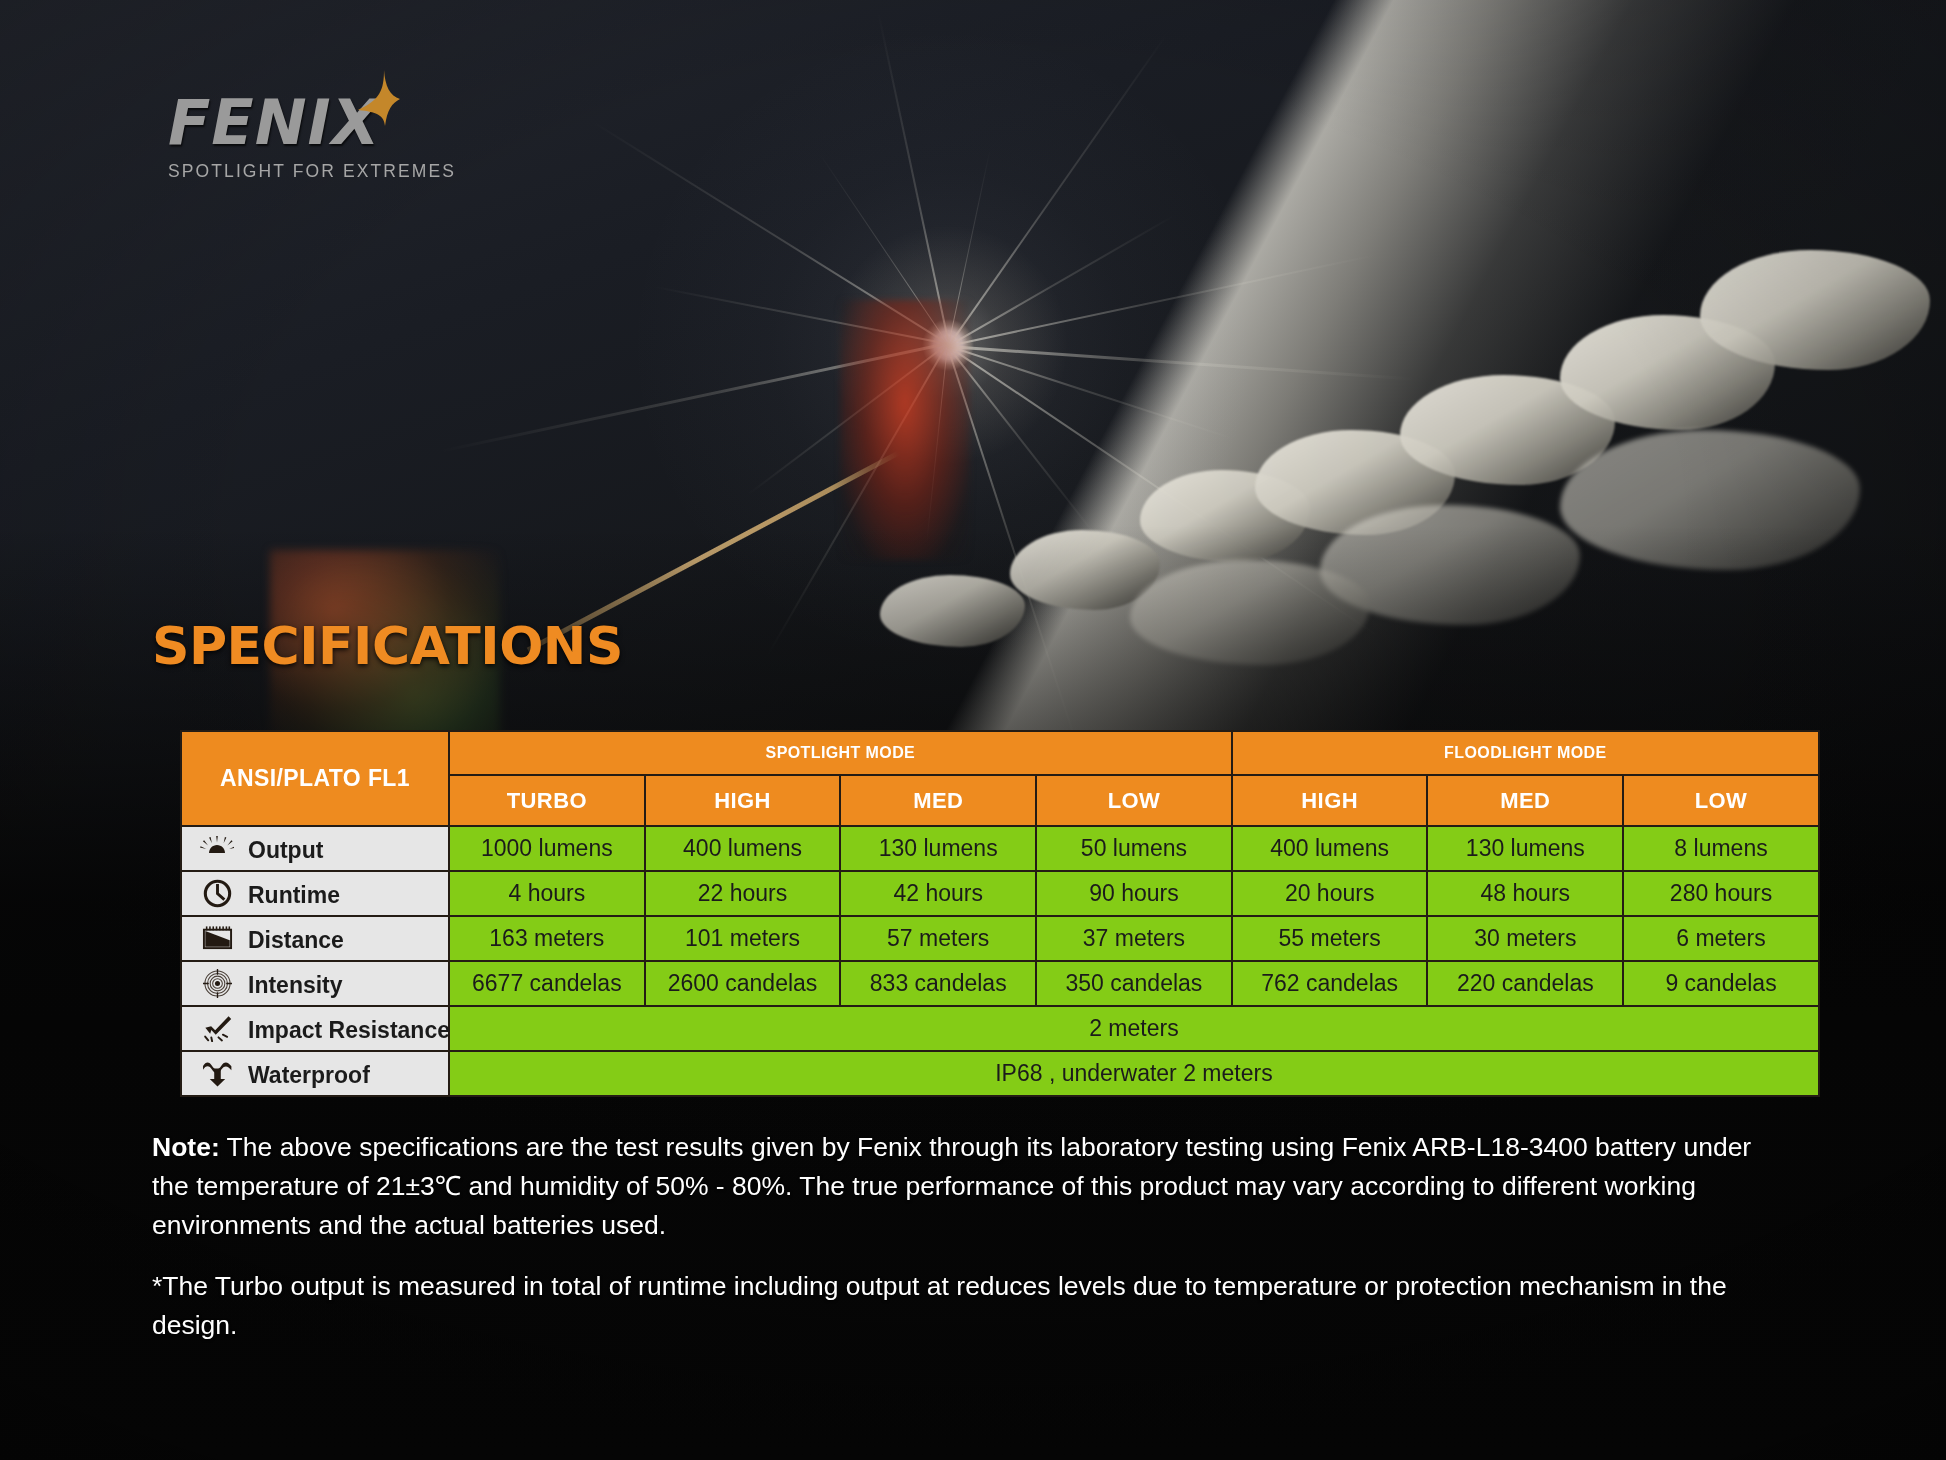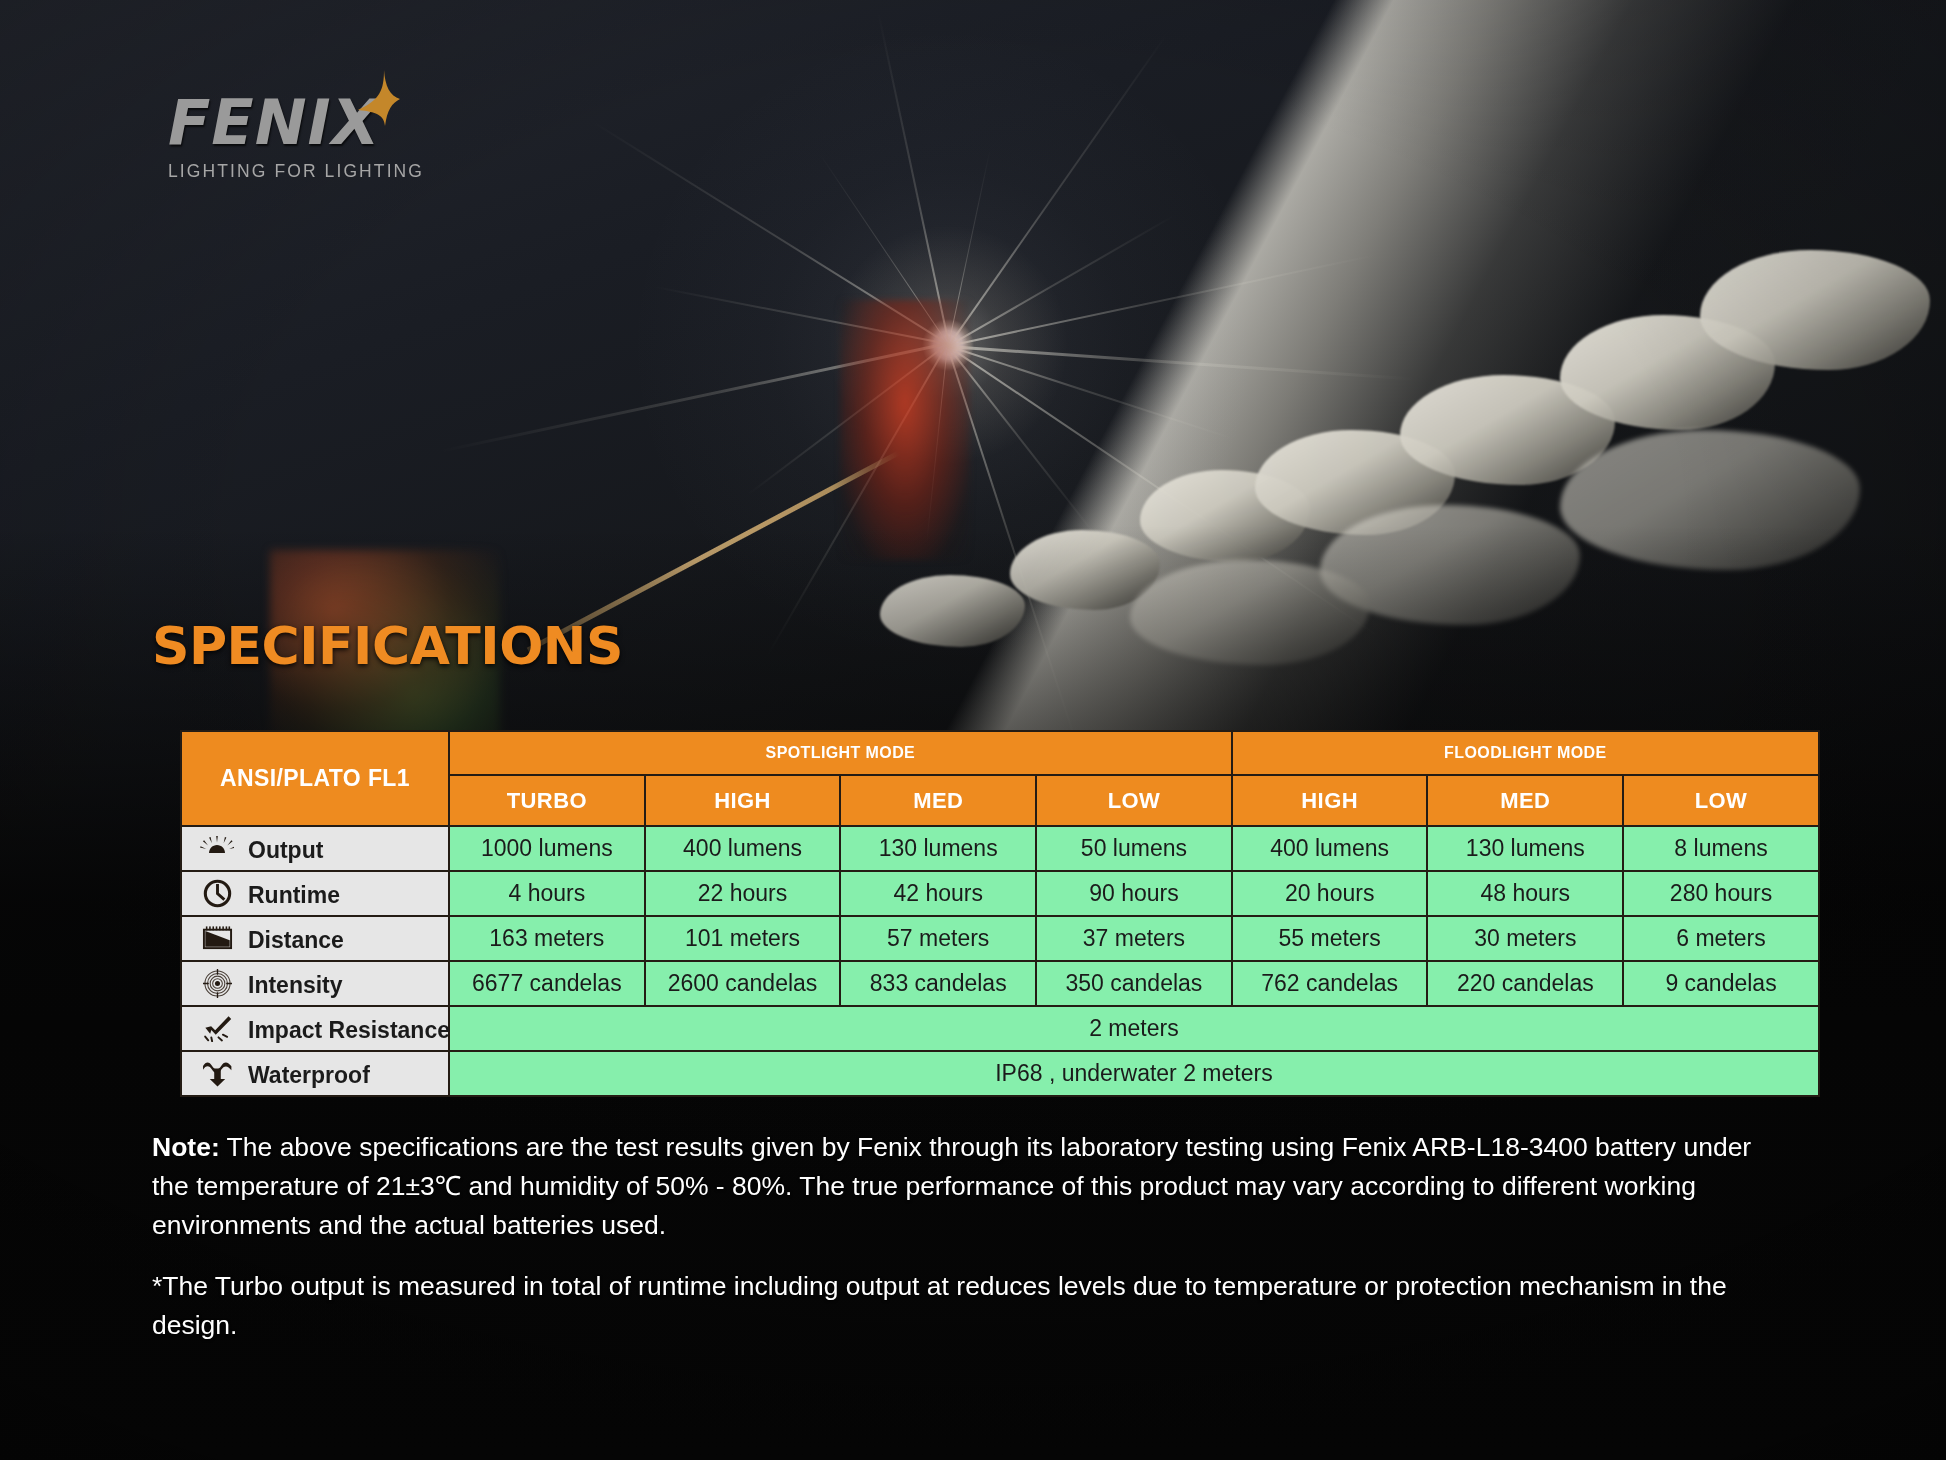--- a/index.html
+++ b/index.html
@@ -166,21 +166,21 @@
     font-weight: 700;
     font-size: 24px;
     letter-spacing: 0.4px;
     height: 44px;
   }
   .hdr-mode { font-size: 16px; }
   .hdr-level { font-size: 22px; height: 51px; }
   .hdr-ansi { font-size: 23px; }
 
   td.cell {
-    background: #86efac;
+    background: #84cc16;
     color: #1b1b1b;
     font-size: 23px;
     height: 45px;
     white-space: nowrap;
   }
   td.label-cell {
     background: #e6e6e6;
     text-align: left;
     padding-left: 18px;
     height: 45px;
@@ -264,21 +264,21 @@
 
   <div class="logo-wrap">
     <div style="position:relative;">
       <div class="logo-text">FENIX</div>
       <div class="logo-star">
         <svg viewBox="0 0 46 56" width="46" height="56" aria-hidden="true">
           <path d="M30 0 C30 20, 26 30, 4 40 C24 42, 30 46, 31 56 C33 40, 38 33, 46 29 C36 26, 31 16, 30 0 Z" fill="#c4872a"></path>
         </svg>
       </div>
     </div>
-    <div class="logo-tag">LIGHTING FOR LIGHTING</div>
+    <div class="logo-tag">SPOTLIGHT FOR EXTREMES</div>
   </div>
 
   <div class="spec-head">
     <div class="spec-title">SPECIFICATIONS</div>
   </div>
 
   <div class="spec-table-wrap">
     <table class="spec">
       <colgroup>
         <col style="width:268px">

